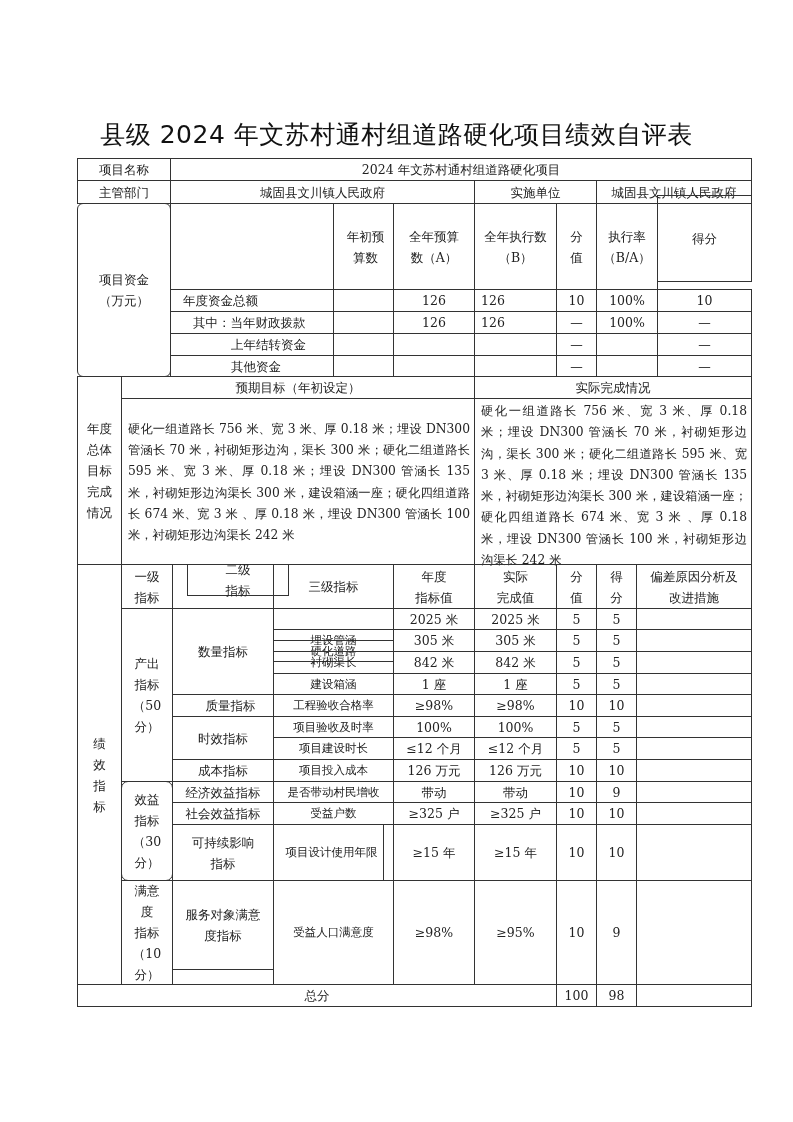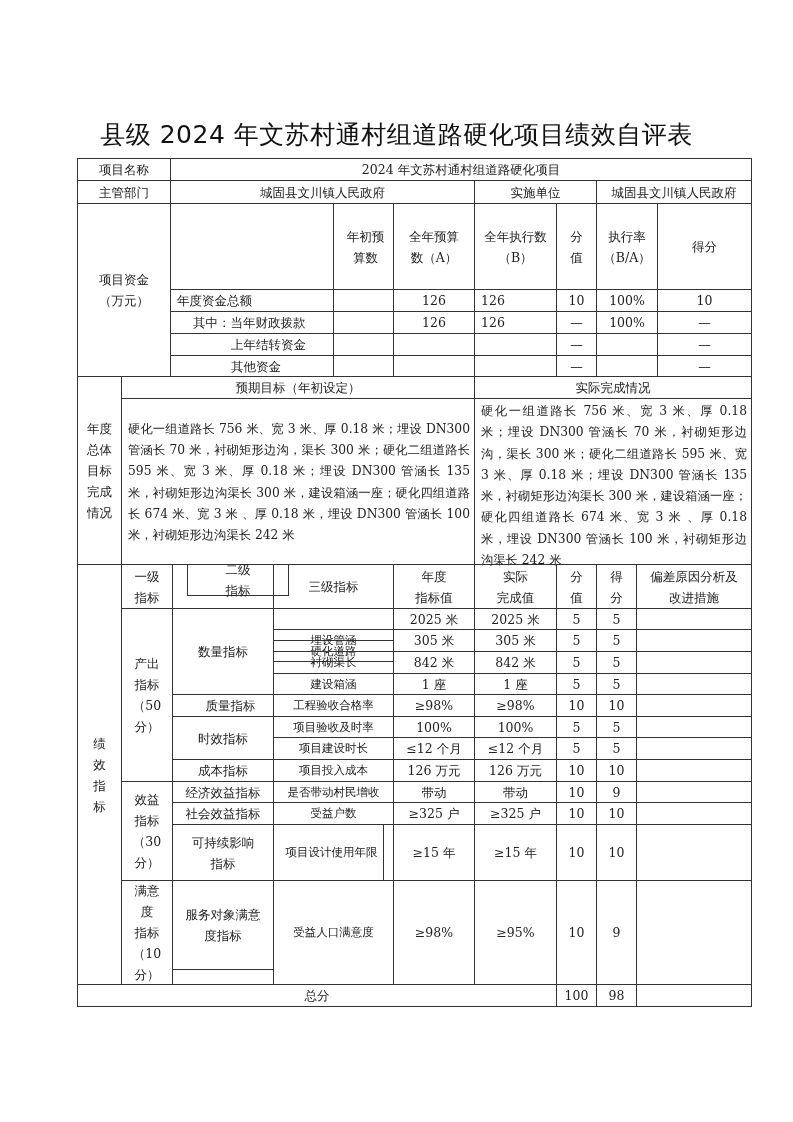--- a/index.html
+++ b/index.html
@@ -19,21 +19,21 @@
 
 <div class="title">县级 2024 年文苏村通村组道路硬化项目绩效自评表</div>
 
 <div id="table">
     <div class="c" style="left: 77px; top: 158px; width: 94px; height: 23px;">项目名称</div>
     <div class="c" style="left: 170px; top: 158px; width: 582px; height: 23px;">2024 年文苏村通村组道路硬化项目</div>
     <div class="c" style="left: 77px; top: 180px; width: 94px; height: 24px;">主管部门</div>
     <div class="c" style="left: 170px; top: 180px; width: 305px; height: 24px;">城固县文川镇人民政府</div>
     <div class="c" style="left: 474px; top: 180px; width: 123px; height: 24px;">实施单位</div>
     <div class="c" style="left: 596px; top: 180px; width: 156px; height: 24px;">城固县文川镇人民政府</div>
-    <div class="c" style="left: 77px; top: 203px; width: 94px; height: 174px;">
+    <div class="c" style="left: 77px; top: 203px; width: 94px; height: 174px; border-radius: 6px;">
       <div>
         <div>项目资金</div>
         <div>（万元）</div>
       </div>
     </div>
     <div class="c" style="left: 170px; top: 203px; width: 164px; height: 87px;"></div>
     <div class="c" style="left: 333px; top: 203px; width: 61px; height: 87px; padding-left: 6px;">
       <div>
         <div>年初预</div>
         <div>算数</div>
@@ -56,26 +56,26 @@
         <div>分</div>
         <div>值</div>
       </div>
     </div>
     <div class="c" style="left: 596px; top: 203px; width: 62px; height: 87px;">
       <div>
         <div>执行率</div>
         <div>（B/A）</div>
       </div>
     </div>
-    <div class="c" style="left: 657px; top: 203px; width: 95px; height: 87px;">
+    <div class="c" style="left: 657px; top: 195px; width: 95px; height: 87px;">
       <div>
         <div>得分</div>
       </div>
     </div>
-    <div class="c l" style="left: 170px; top: 289px; width: 164px; height: 23px; padding-left: 6px;">年度资金总额</div>
+    <div class="c l" style="left: 170px; top: 289px; width: 164px; height: 23px; padding-left: 12px;">年度资金总额</div>
     <div class="c" style="left: 333px; top: 289px; width: 61px; height: 23px;"></div>
     <div class="c" style="left: 393px; top: 289px; width: 82px; height: 23px;">126</div>
     <div class="c l" style="left: 474px; top: 289px; width: 83px; height: 23px;">126</div>
     <div class="c" style="left: 556px; top: 289px; width: 41px; height: 23px;">10</div>
     <div class="c" style="left: 596px; top: 289px; width: 62px; height: 23px;">100%</div>
     <div class="c" style="left: 657px; top: 289px; width: 95px; height: 23px;">10</div>
     <div class="c l" style="left: 170px; top: 311px; width: 164px; height: 23px; padding-left: 22px;">其中：当年财政拨款</div>
     <div class="c" style="left: 333px; top: 311px; width: 61px; height: 23px;"></div>
     <div class="c" style="left: 393px; top: 311px; width: 82px; height: 23px;">126</div>
     <div class="c l" style="left: 474px; top: 311px; width: 83px; height: 23px;">126</div>
@@ -161,21 +161,21 @@
       </div>
     </div>
     <div class="c" style="left: 121px; top: 608px; width: 52px; height: 174px;">
       <div>
         <div>产出</div>
         <div>指标</div>
         <div>（50</div>
         <div>分）</div>
       </div>
     </div>
-    <div class="c" style="left: 121px; top: 781px; width: 52px; height: 100px;">
+    <div class="c" style="left: 121px; top: 781px; width: 52px; height: 100px; border-radius: 7px;">
       <div>
         <div>效益</div>
         <div>指标</div>
         <div>（30</div>
         <div>分）</div>
       </div>
     </div>
     <div class="c" style="left: 121px; top: 880px; width: 52px; height: 105px;">
       <div>
         <div>满意</div>

